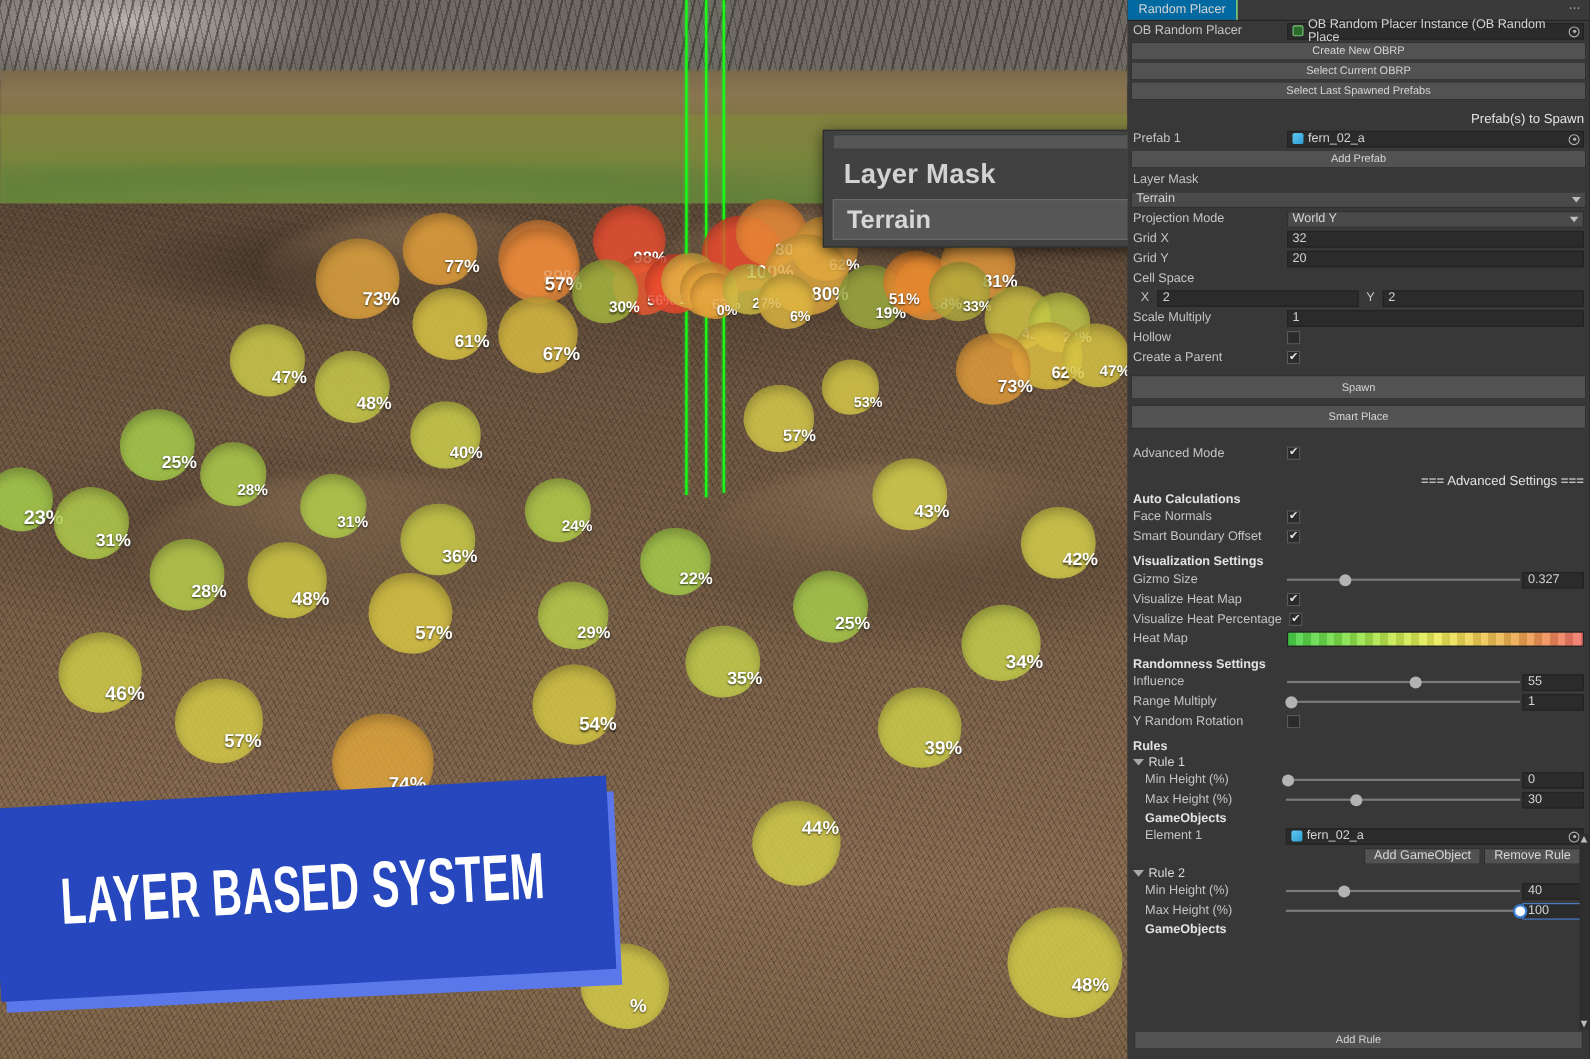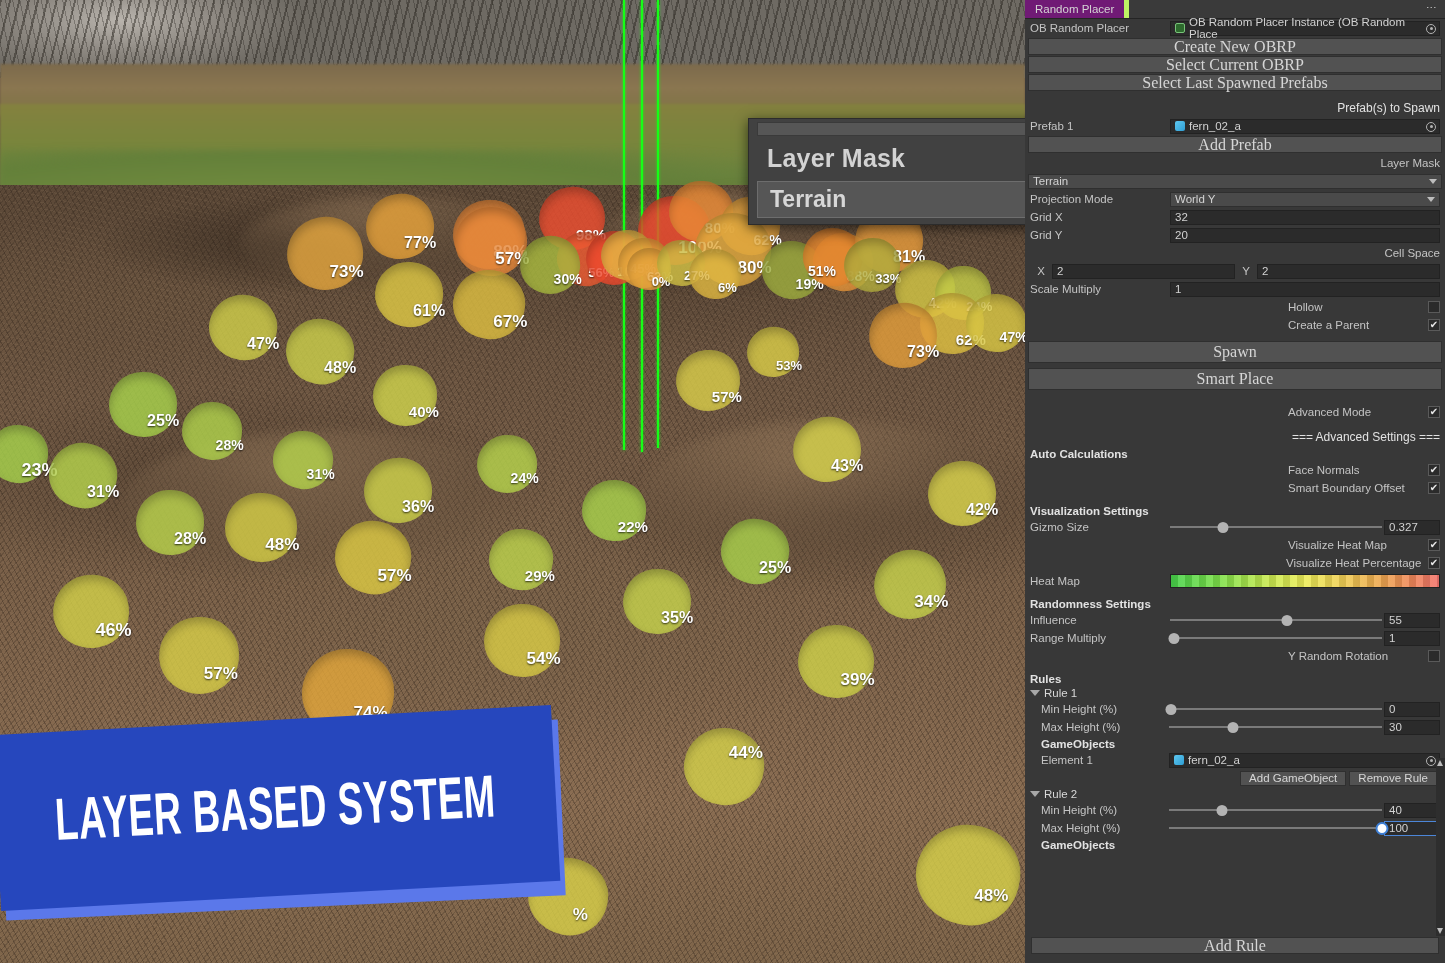--- a/index.html
+++ b/index.html
@@ -145,37 +145,36 @@
   #inspector {
     position:absolute; left:1025px; top:0; width:420px; height:963px;
     background:#383838; color:#c8c8c8; font-size:11.5px;
     overflow:hidden;
   }
   .tabbar {
     height:19px; background:#3a3a3a; border-bottom:1px solid #242424;
     display:flex; align-items:stretch; position:relative;
   }
   .tab {
-    background:#701a75; color:#d4d4d4; font-size:11.5px;
-    display:flex; align-items:center; padding:0 10px; border-right:5px solid #bef264;
+    background:#0369a1; color:#d4d4d4; font-size:11.5px;
+    display:flex; align-items:center; padding:0 10px; border-right:1px solid #bef264;
   }
   .kebab {
     position:absolute; right:6px; top:1px; color:#b9b9b9; font-size:13px; line-height:16px;
     letter-spacing:0; writing-mode:vertical-rl; transform:scale(.8);
   }
 
-  .row { display:flex; align-items:center; height:18px; padding:0 5px;justify-content:flex-end; }
+  .row { display:flex; align-items:center; height:18px; padding:0 5px; }
   .row .lbl { color:#c4c4c4; flex:0 0 auto; }
   .lbl-w { width:140px; }
 
   .full-btn {
     margin:1px 3px; height:17px; background:#525252; border:1px solid #2f2f2f;
     color:#d6d6d6; display:flex; align-items:center; justify-content:center;
-    font-size:16px;
-    font-family:Liberation Serif, serif;
+    font-size:10px;
   }
   .section-head {
     color:#e2e2e2; font-weight:normal; font-size:12px; padding:3px 5px 2px 0;text-align:right;
   }
   .sub-head {
     color:#e2e2e2; font-weight:bold; font-size:11.5px; padding:2px 5px 1px 5px;
   }
   .objfield {
     flex:1; height:15px; background:#2b2b2b; border:1px solid #222;
     display:flex; align-items:center; color:#d2d2d2; padding:0 4px; position:relative;

